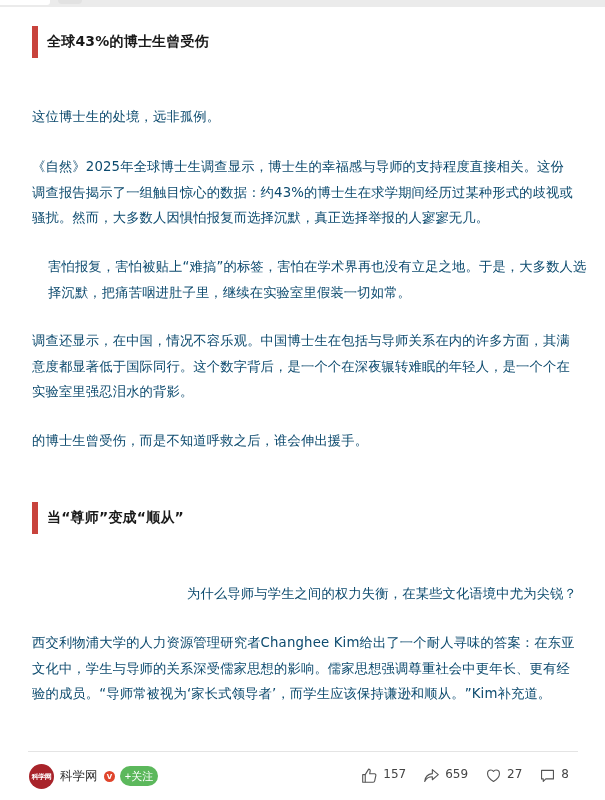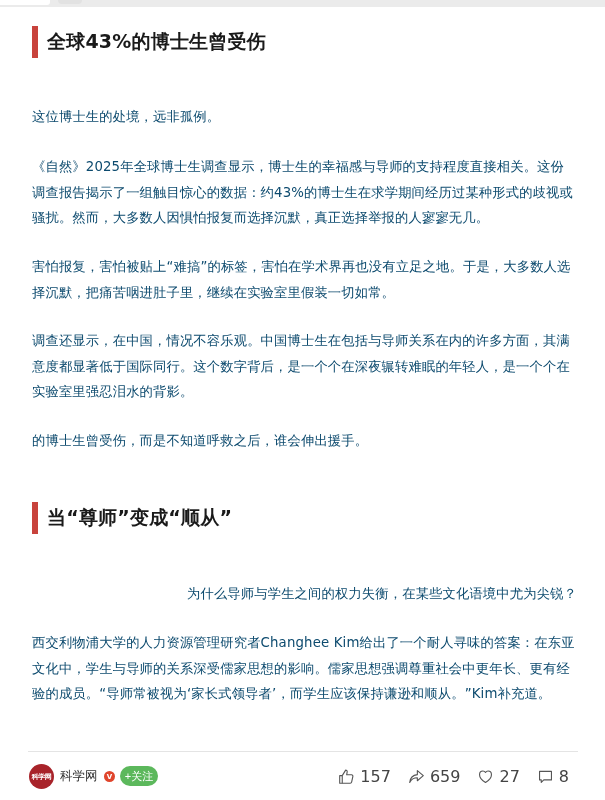--- a/index.html
+++ b/index.html
@@ -7,54 +7,54 @@
   body { font-family: "DejaVu Sans", "Liberation Sans", sans-serif; color: #222; position: relative; }
 
   .top-strip { position: absolute; left: 0; top: 0; width: 605px; height: 7px; background: #ebebeb; }
   .top-strip .seg { position: absolute; left: 0; top: 0; height: 5px; width: 50px; background: #ffffff; border-radius: 0 0 3px 0; }
   .top-strip .seg2 { position: absolute; left: 58px; top: 0; height: 4px; width: 24px; background: #e2e2e2; border-radius: 0 0 4px 4px; }
 
   .article { position: absolute; left: 32px; top: 0; width: 545px; }
 
   .section-head { position: absolute; left: 0; display: flex; align-items: center; }
   .section-head .bar { width: 6px; height: 32px; background: #c8433c; margin-right: 9px; }
-  .section-head .title { font-size: 19px; font-weight: bold; color: #1a1a1a; letter-spacing: 0.2px; }
+  .section-head .title { font-size: 14px; font-weight: bold; color: #1a1a1a; letter-spacing: 0.2px; }
 
   .para { position: absolute; left: 0; width: 545px; font-size: 13.3px; line-height: 25.5px; color: #0c4a6e; letter-spacing: 0.15px; }
 
   .footer-line { position: absolute; left: 28px; top: 751px; width: 550px; height: 1px; background: #e4e4e4; }
 
   .footer { position: absolute; left: 0; top: 762px; width: 593px; height: 30px; }
   .avatar { position: absolute; left: 29px; top: 2px; width: 25px; height: 25px; border-radius: 50%; background: #a8232a; color: #fff; font-size: 7px; font-weight: bold; display: flex; align-items: center; justify-content: center; letter-spacing: -0.5px; }
   .account-name { position: absolute; left: 60px; top: 6px; font-size: 12.5px; color: #333; }
   .verified { position: absolute; left: 104px; top: 9px; width: 11px; height: 11px; border-radius: 50%; background: #e0452c; color: #fff; font-size: 7px; font-weight: bold; display: flex; align-items: center; justify-content: center; }
   .follow-btn { position: absolute; left: 120px; top: 4px; width: 38px; height: 20px; border-radius: 10px; background: #5cb85c; color: #fff; font-size: 11px; display: flex; align-items: center; justify-content: center; border: none; }
 
   .stats { position: absolute; right: 24px; top: 5px; display: flex; align-items: center; }
-  .stat { display: flex; align-items: center; margin-left: 17px; font-size: 16px; color: #444; }
+  .stat { display: flex; margin-left: 17px; font-size: 12px; color: #444; }
   .stat svg { width: 17px; height: 17px; margin-right: 5px; }
 </style>
 </head>
 <body>
 
 <div class="top-strip">
   <div class="seg"></div>
   <div class="seg2"></div>
 </div>
 
 <div class="article">
 
   <div class="section-head" style="top:26px;">
     <div class="bar"></div>
     <div class="title">全球43%的博士生曾受伤</div>
   </div>
 
   <div class="para" style="top:104px;">这位博士生的处境，远非孤例。</div>
   <div class="para" style="top:154px;">《自然》2025年全球博士生调查显示，博士生的幸福感与导师的支持程度直接相关。这份调查报告揭示了一组触目惊心的数据：约43%的博士生在求学期间经历过某种形式的歧视或骚扰。然而，大多数人因惧怕报复而选择沉默，真正选择举报的人寥寥无几。</div>
-  <div class="para" style="top:254px;">害怕报复，害怕被贴上“难搞”的标签，害怕在学术界再也没有立足之地。于是，大多数人选择沉默，把痛苦咽进肚子里，继续在实验室里假装一切如常。</div>
+  <div class="para" style="top:254px;margin-left:16px;">害怕报复，害怕被贴上“难搞”的标签，害怕在学术界再也没有立足之地。于是，大多数人选择沉默，把痛苦咽进肚子里，继续在实验室里假装一切如常。</div>
   <div class="para" style="top:328px;">调查还显示，在中国，情况不容乐观。中国博士生在包括与导师关系在内的许多方面，其满意度都显著低于国际同行。这个数字背后，是一个个在深夜辗转难眠的年轻人，是一个个在实验室里强忍泪水的背影。</div>
   <div class="para" style="top:428px;">的博士生曾受伤，而是不知道呼救之后，谁会伸出援手。</div>
 
   <div class="section-head" style="top:502px;">
     <div class="bar"></div>
     <div class="title">当“尊师”变成“顺从”</div>
   </div>
 
   <div class="para" style="top:581px;text-align:right;">为什么导师与学生之间的权力失衡，在某些文化语境中尤为尖锐？</div>
   <div class="para" style="top:630px;">西交利物浦大学的人力资源管理研究者Changhee Kim给出了一个耐人寻味的答案：在东亚文化中，学生与导师的关系深受儒家思想的影响。儒家思想强调尊重社会中更年长、更有经验的成员。“导师常被视为‘家长式领导者’，而学生应该保持谦逊和顺从。”Kim补充道。</div>

